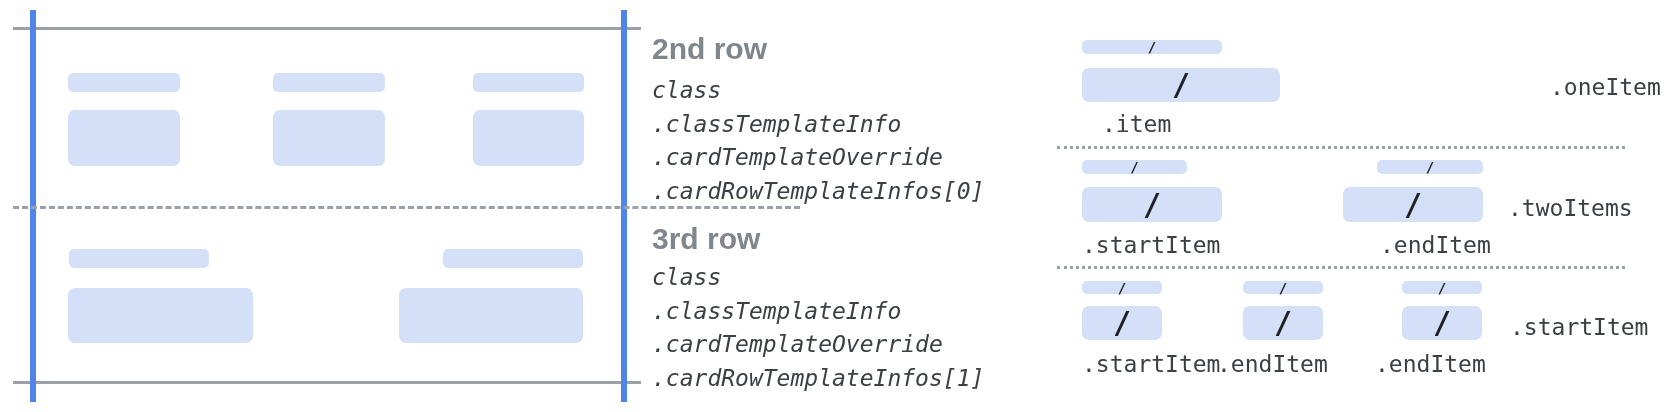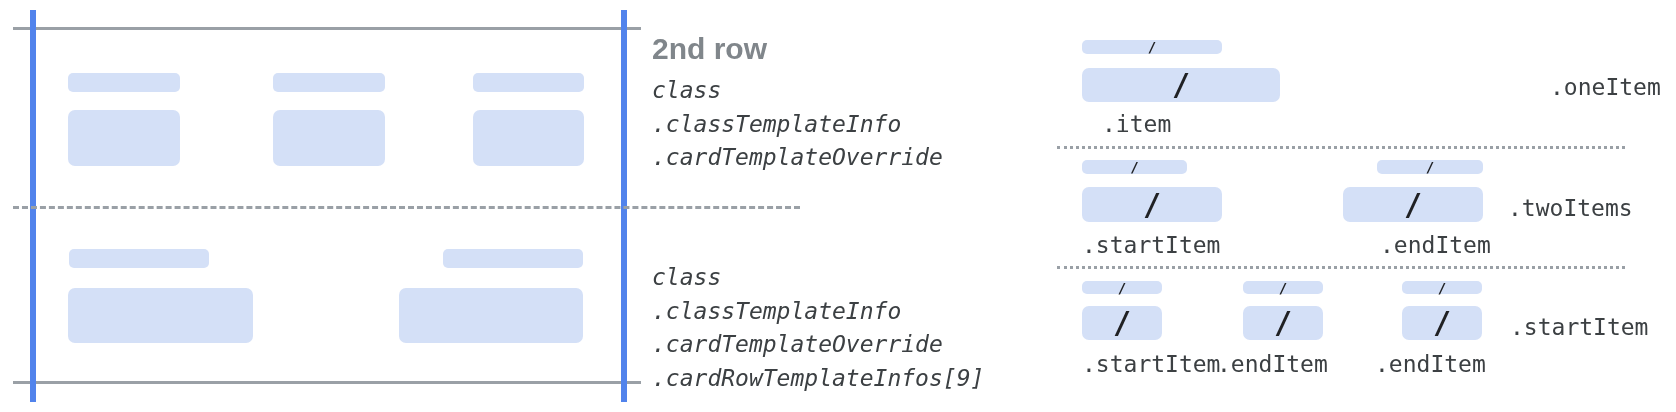--- a/index.html
+++ b/index.html
@@ -65,27 +65,29 @@
     <div class="bar lg" style="left:68px;top:288px;width:185px;height:55px;"></div>
     <div class="bar sm" style="left:443px;top:249px;width:140px;height:19px;"></div>
     <div class="bar lg" style="left:399px;top:288px;width:184px;height:55px;"></div>
   </div>
 
   <div class="row-heading" style="left:652px;top:31px;">2nd row</div>
   <div class="code-block code" style="left:652px;top:74px;">
     <div>class</div>
     <div>.classTemplateInfo</div>
     <div>.cardTemplateOverride</div>
+    <div>.cardRowTemplateInfos[0]</div>
   </div>
 
+  <div class="row-heading" style="left:652px;top:221px;">3rd row</div>
   <div class="code-block code" style="left:652px;top:261px;">
     <div>class</div>
     <div>.classTemplateInfo</div>
     <div>.cardTemplateOverride</div>
-    <div>.cardRowTemplateInfos[9]</div>
+    <div>.cardRowTemplateInfos[1]</div>
   </div>
 
   <div>
     <div class="bar sm" style="left:1082px;top:40px;width:140px;height:14px;">
       <span class="slash slash-sm">/</span>
     </div>
     <div class="bar lg" style="left:1082px;top:68px;width:198px;height:34px;">
       <span class="slash slash-lg">/</span>
     </div>
     <div class="mono-label code" style="left:1082px;top:108px;margin-left:20px;">.item</div>

